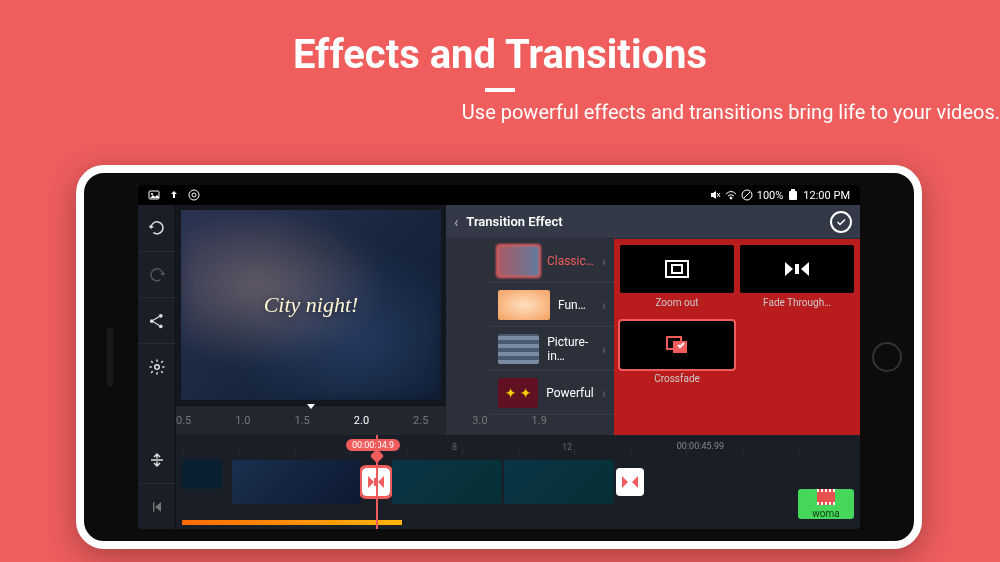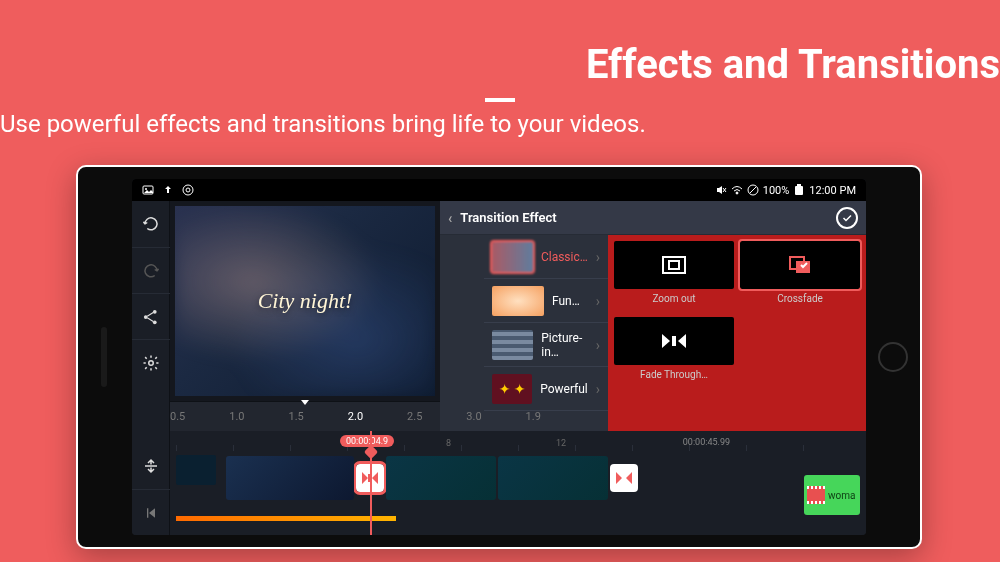--- a/index.html
+++ b/index.html
@@ -5,50 +5,50 @@
   * { margin: 0; padding: 0; box-sizing: border-box; }
   body {
     width: 1000px;
     height: 562px;
     background: #ef5d5d;
     font-family: -apple-system, BlinkMacSystemFont, "Segoe UI", Roboto, sans-serif;
     overflow: hidden;
     position: relative;
   }
   .promo-title {
-    text-align: right;
+    text-align: center;
     color: #fff;
     font-size: 40px;
     font-weight: 700;
-    padding-top: 41px;
+    padding-top: 31px;
   }
   .promo-divider {
     width: 30px;
     height: 4px;
     background: #fff;
     margin: 10px auto 8px;
   }
   .promo-subtitle {
-    text-align: left;
+    text-align: right;
     color: #fff;
-    font-size: 24px;
+    font-size: 20px;
     font-weight: 400;
   }
 
   
   .phone {
     position: absolute;
     left: 76px;
     top: 165px;
     width: 846px;
     height: 384px;
     background: #0c0c0c;
-    border-radius: 10px;
+    border-radius: 28px;
     box-shadow: 0 8px 30px rgba(0,0,0,.3);
-    border: 2px solid #ffffff;
+    border: 8px solid #ffffff;
   }
   .phone-speaker {
     position: absolute;
     left: 23px;
     top: 50%;
     transform: translateY(-50%);
     width: 6px;
     height: 60px;
     background: #1a1a1a;
     border-radius: 3px;
@@ -392,30 +392,31 @@
     left: 0;
     bottom: 0;
     height: 5px;
     background: linear-gradient(90deg, #ff6a00, #ffb400);
   }
   .audio-clip {
     position: absolute;
     right: 0;
     bottom: 6px;
     width: 56px;
-    height: 40px;
+    height: 30px;
     background: #46d65a;
     border-radius: 3px;
     display: flex;
     align-items: center;
     gap: 3px;
     padding: 0 3px;
     font-size: 10px;
     color: #0d3d12;
     overflow: hidden;
+    flex-direction: column;
   }
   .film-ico {
     width: 18px;
     height: 18px;
     background: #e85050;
     position: relative;
   }
   .film-ico::before, .film-ico::after {
     content: "";
     position: absolute;
@@ -596,37 +597,37 @@
                 <div class="trans-item">
                   <div class="trans-thumb">
                     <svg width="26" height="20" viewBox="0 0 26 20" fill="none" stroke="#fff" stroke-width="2">
                         <rect x="2" y="2" width="22" height="16"></rect>
                         <rect x="8" y="6" width="10" height="8"></rect>
                       </svg>
                   </div>
                   <span class="trans-label">Zoom out</span>
                 </div>
                 <div class="trans-item">
+                  <div class="trans-thumb">
+                    <svg width="28" height="18" viewBox="0 0 28 18" fill="#fff">
+                        <path d="M2 2l8 7-8 7zM26 2l-8 7 8 7z"></path>
+                        <rect x="12" y="4" width="4" height="10"></rect>
+                      </svg>
+                  </div>
+                  <span class="trans-label">Fade Through…</span>
+                </div>
+                <div class="trans-item">
                   <div class="trans-thumb sel">
                     <svg width="24" height="20" viewBox="0 0 24 20">
                         <rect x="2" y="2" width="14" height="12" fill="none" stroke="#f05c5c" stroke-width="2"></rect>
                         <rect x="8" y="6" width="14" height="12" fill="#f05c5c"></rect>
                         <path d="M13 10l2 2 4-4" stroke="#fff" stroke-width="2" fill="none"></path>
                       </svg>
                   </div>
                   <span class="trans-label">Crossfade</span>
-                </div>
-                <div class="trans-item">
-                  <div class="trans-thumb">
-                    <svg width="28" height="18" viewBox="0 0 28 18" fill="#fff">
-                        <path d="M2 2l8 7-8 7zM26 2l-8 7 8 7z"></path>
-                        <rect x="12" y="4" width="4" height="10"></rect>
-                      </svg>
-                  </div>
-                  <span class="trans-label">Fade Through…</span>
                 </div>
               </div>
             </div>
           </div>
         </div>
 
         <div class="timeline">
           <div class="thumb-small"></div>
           <div class="time-ruler">
             <div class="time-badge" style="left:164px">00:00:04.9</div>

